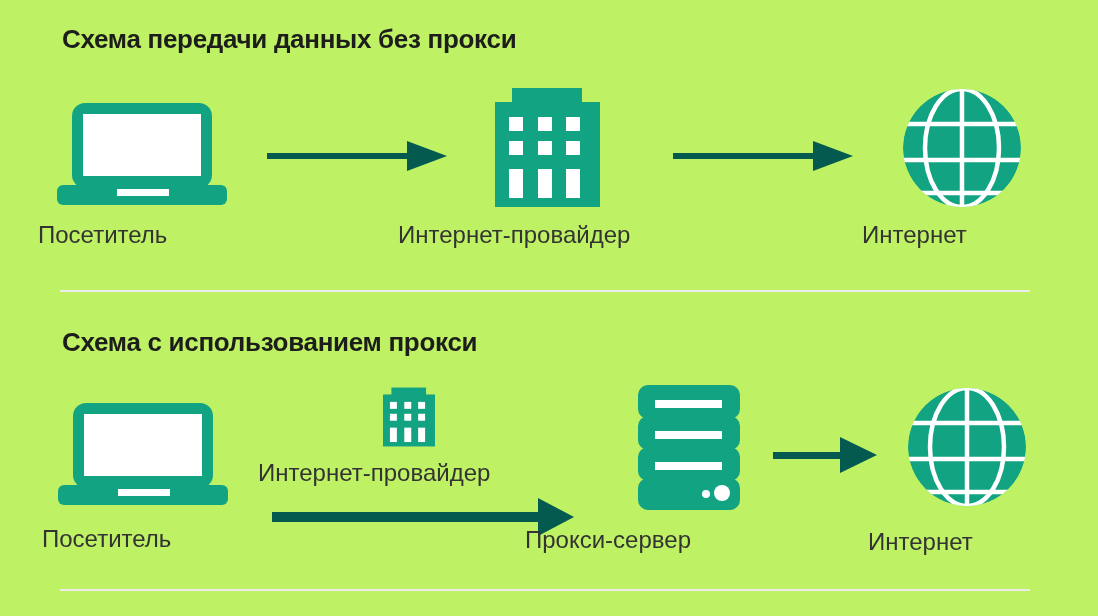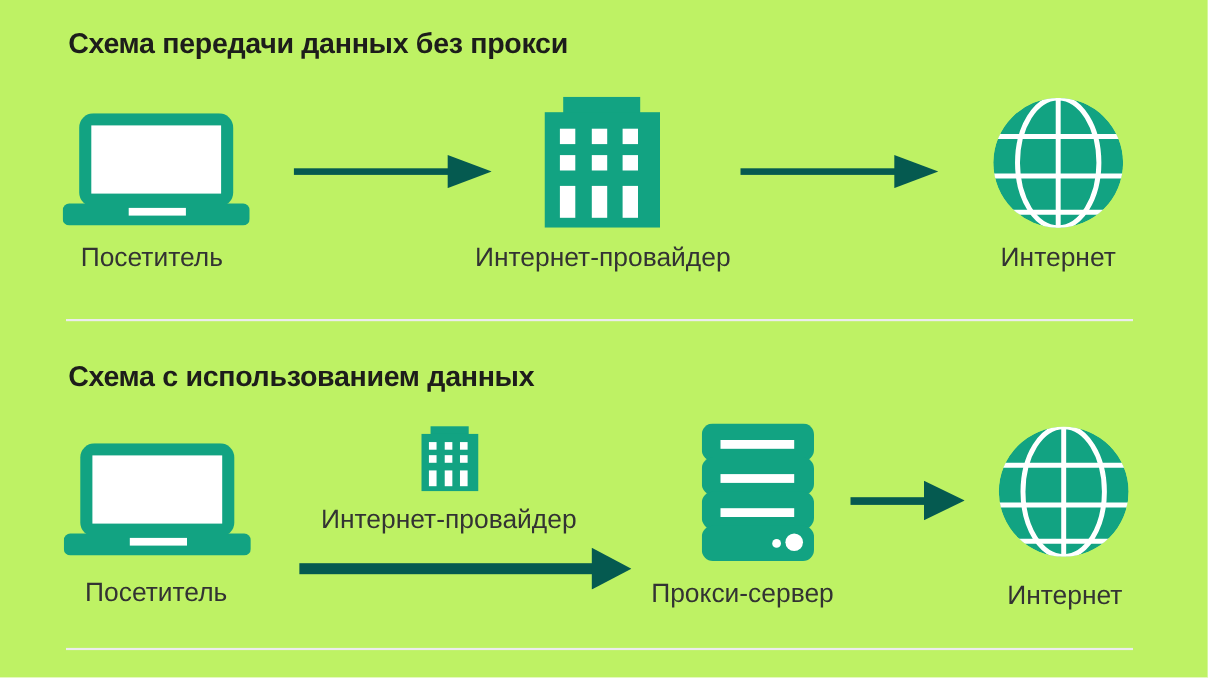--- a/index.html
+++ b/index.html
@@ -18,21 +18,20 @@
     font-weight: 700;
     letter-spacing: -0.3px;
     color: var(--title-black, #1d1d1b);
     white-space: nowrap;
   }
   .label {
     position: absolute;
     font-size: 24px;
     font-weight: 400;
     color: var(--label-gray, #333333);
-    text-align: center;
     white-space: nowrap;
   }
   .divider {
     position: absolute;
     left: 60px;
     width: 970px;
     height: 2px;
     background: var(--divider-gray, #ececec);
   }
   .icon { position: absolute; line-height: 0; }
@@ -108,21 +107,21 @@
           </g>
         </g>
       </svg>
     </div>
     <div class="label" style="left:862px; top:221px; width:200px;">Интернет</div>
 
     <div class="divider" style="top:290px;"></div>
   </section>
 
   <section>
-    <h2 class="title" style="left:62px; top:327px;">Схема с использованием данных</h2>
+    <h2 class="title" style="left:62px; top:327px;">Схема с использованием прокси</h2>
 
     <div class="icon" style="left:58px; top:403px;">
       <svg width="170" height="102" viewBox="0 0 170 102" aria-hidden="true">
         <rect class="fg" x="15" y="0" width="140" height="85" rx="13"></rect>
         <rect class="fw" x="26" y="11" width="118" height="62"></rect>
         <rect class="fg" x="0" y="82" width="170" height="20" rx="6"></rect>
         <rect class="fw" x="60" y="86" width="52" height="7"></rect>
       </svg>
     </div>
     <div class="label" style="left:42px; top:525px; width:200px;">Посетитель</div>

